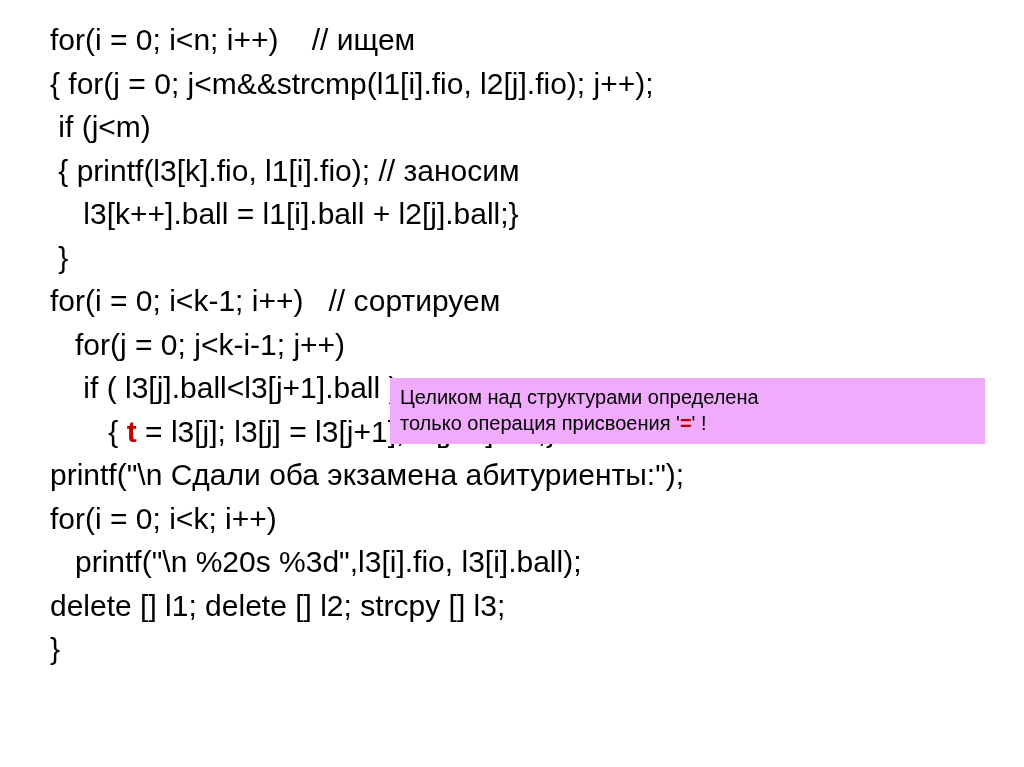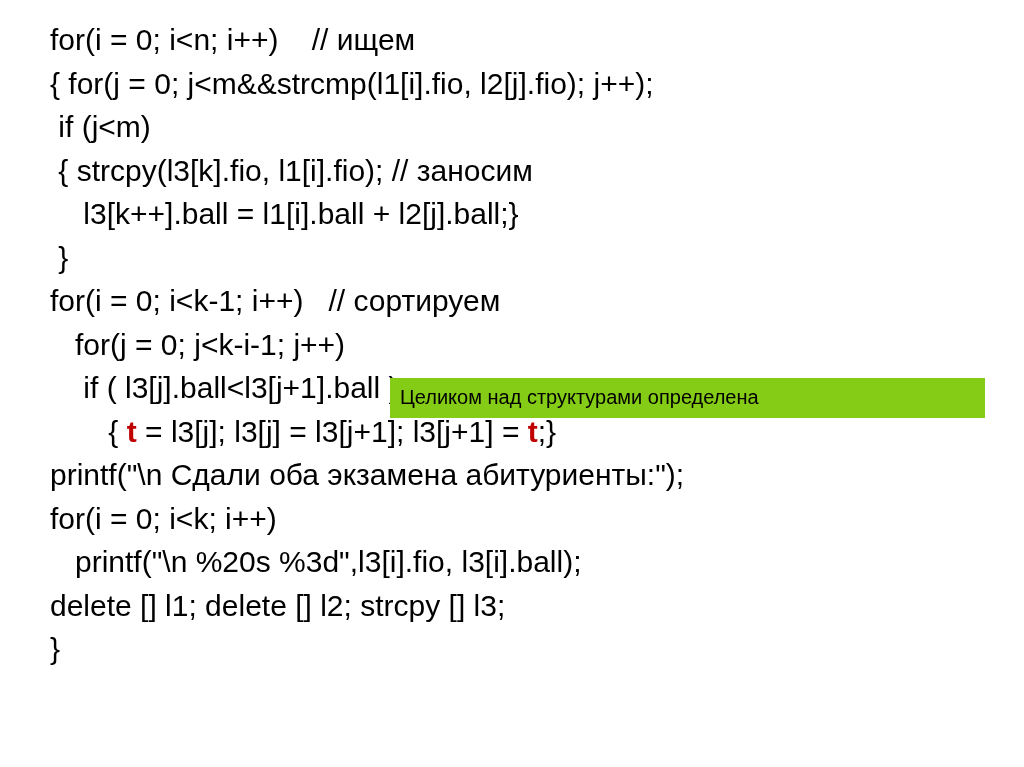--- a/index.html
+++ b/index.html
@@ -26,50 +26,51 @@
   }
   .red {
     color: #c00000;
     font-weight: bold;
   }
   .note {
     position: absolute;
     left: 390px;
     top: 378px;
     width: 595px;
-    background: #84cc16;
+    background: #f0abfc;
     color: #000000;
     font-size: 20px;
     line-height: 1.3;
     padding: 6px 10px 8px 10px;
     box-sizing: border-box;
   }
   .eq {
     color: #c00000;
     font-weight: bold;
   }
 </style>
 </head>
 <body>
 
 <div class="slide">
 
   <div class="code"><span>for(i = 0; i&lt;n; i++)    // ищем</span>
 <span>{ for(j = 0; j&lt;m&amp;&amp;strcmp(l1[i].fio, l2[j].fio); j++);</span>
 <span> if (j&lt;m)</span>
-<span> { strcpy(l3[k].fio, l1[i].fio); // заносим</span>
+<span> { printf(l3[k].fio, l1[i].fio); // заносим</span>
 <span>    l3[k++].ball = l1[i].ball + l2[j].ball;}</span>
 <span> }</span>
 <span>for(i = 0; i&lt;k-1; i++)   // сортируем</span>
 <span>   for(j = 0; j&lt;k-i-1; j++)</span>
 <span>    if ( l3[j].ball&lt;l3[j+1].ball )</span>
 <span>       { </span><span class="red">t</span><span> = l3[j]; l3[j] = l3[j+1]; l3[j+1] = </span><span class="red">t</span><span>;}</span>
 <span>printf("\n Сдали оба экзамена абитуриенты:");</span>
 <span>for(i = 0; i&lt;k; i++)</span>
 <span>   printf("\n %20s %3d",l3[i].fio, l3[i].ball);</span>
 <span>delete [] l1; delete [] l2; strcpy [] l3;</span>
 <span>}</span></div>
 
   <div class="note">
     <div>Целиком над структурами определена</div>
+    <div><span>только операция присвоения '</span><span class="eq">=</span><span>' !</span></div>
   </div>
 
 </div>
 
 </body></html>

